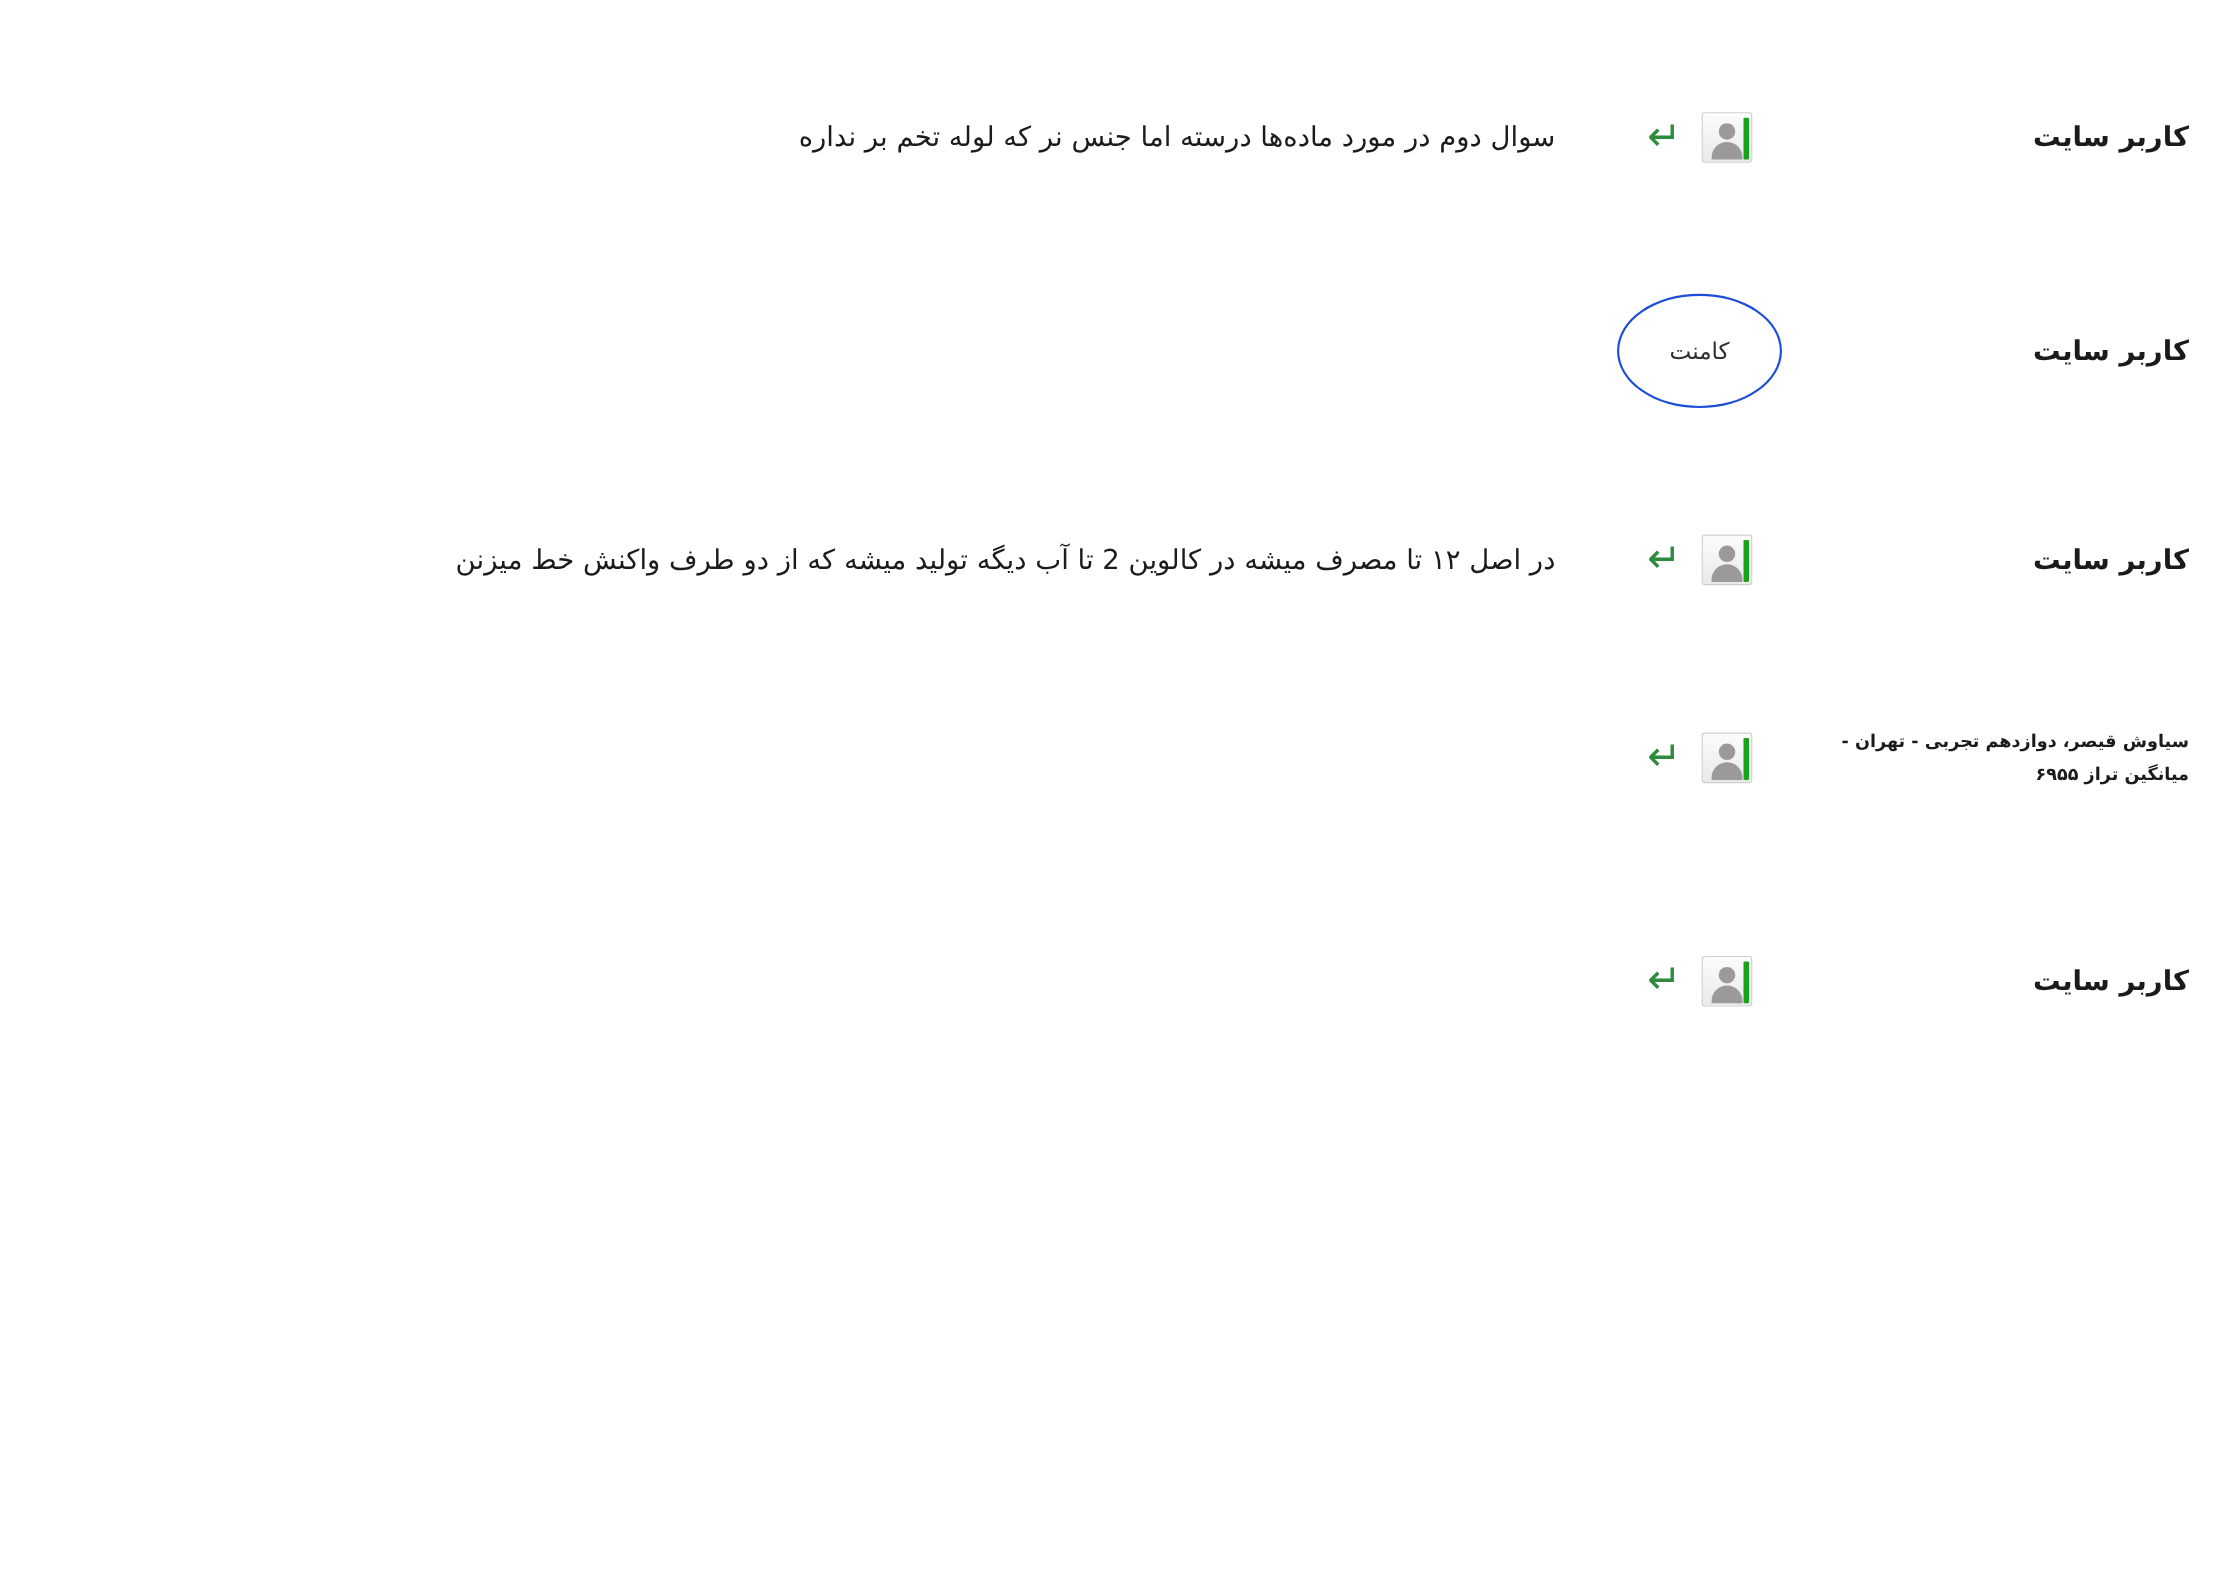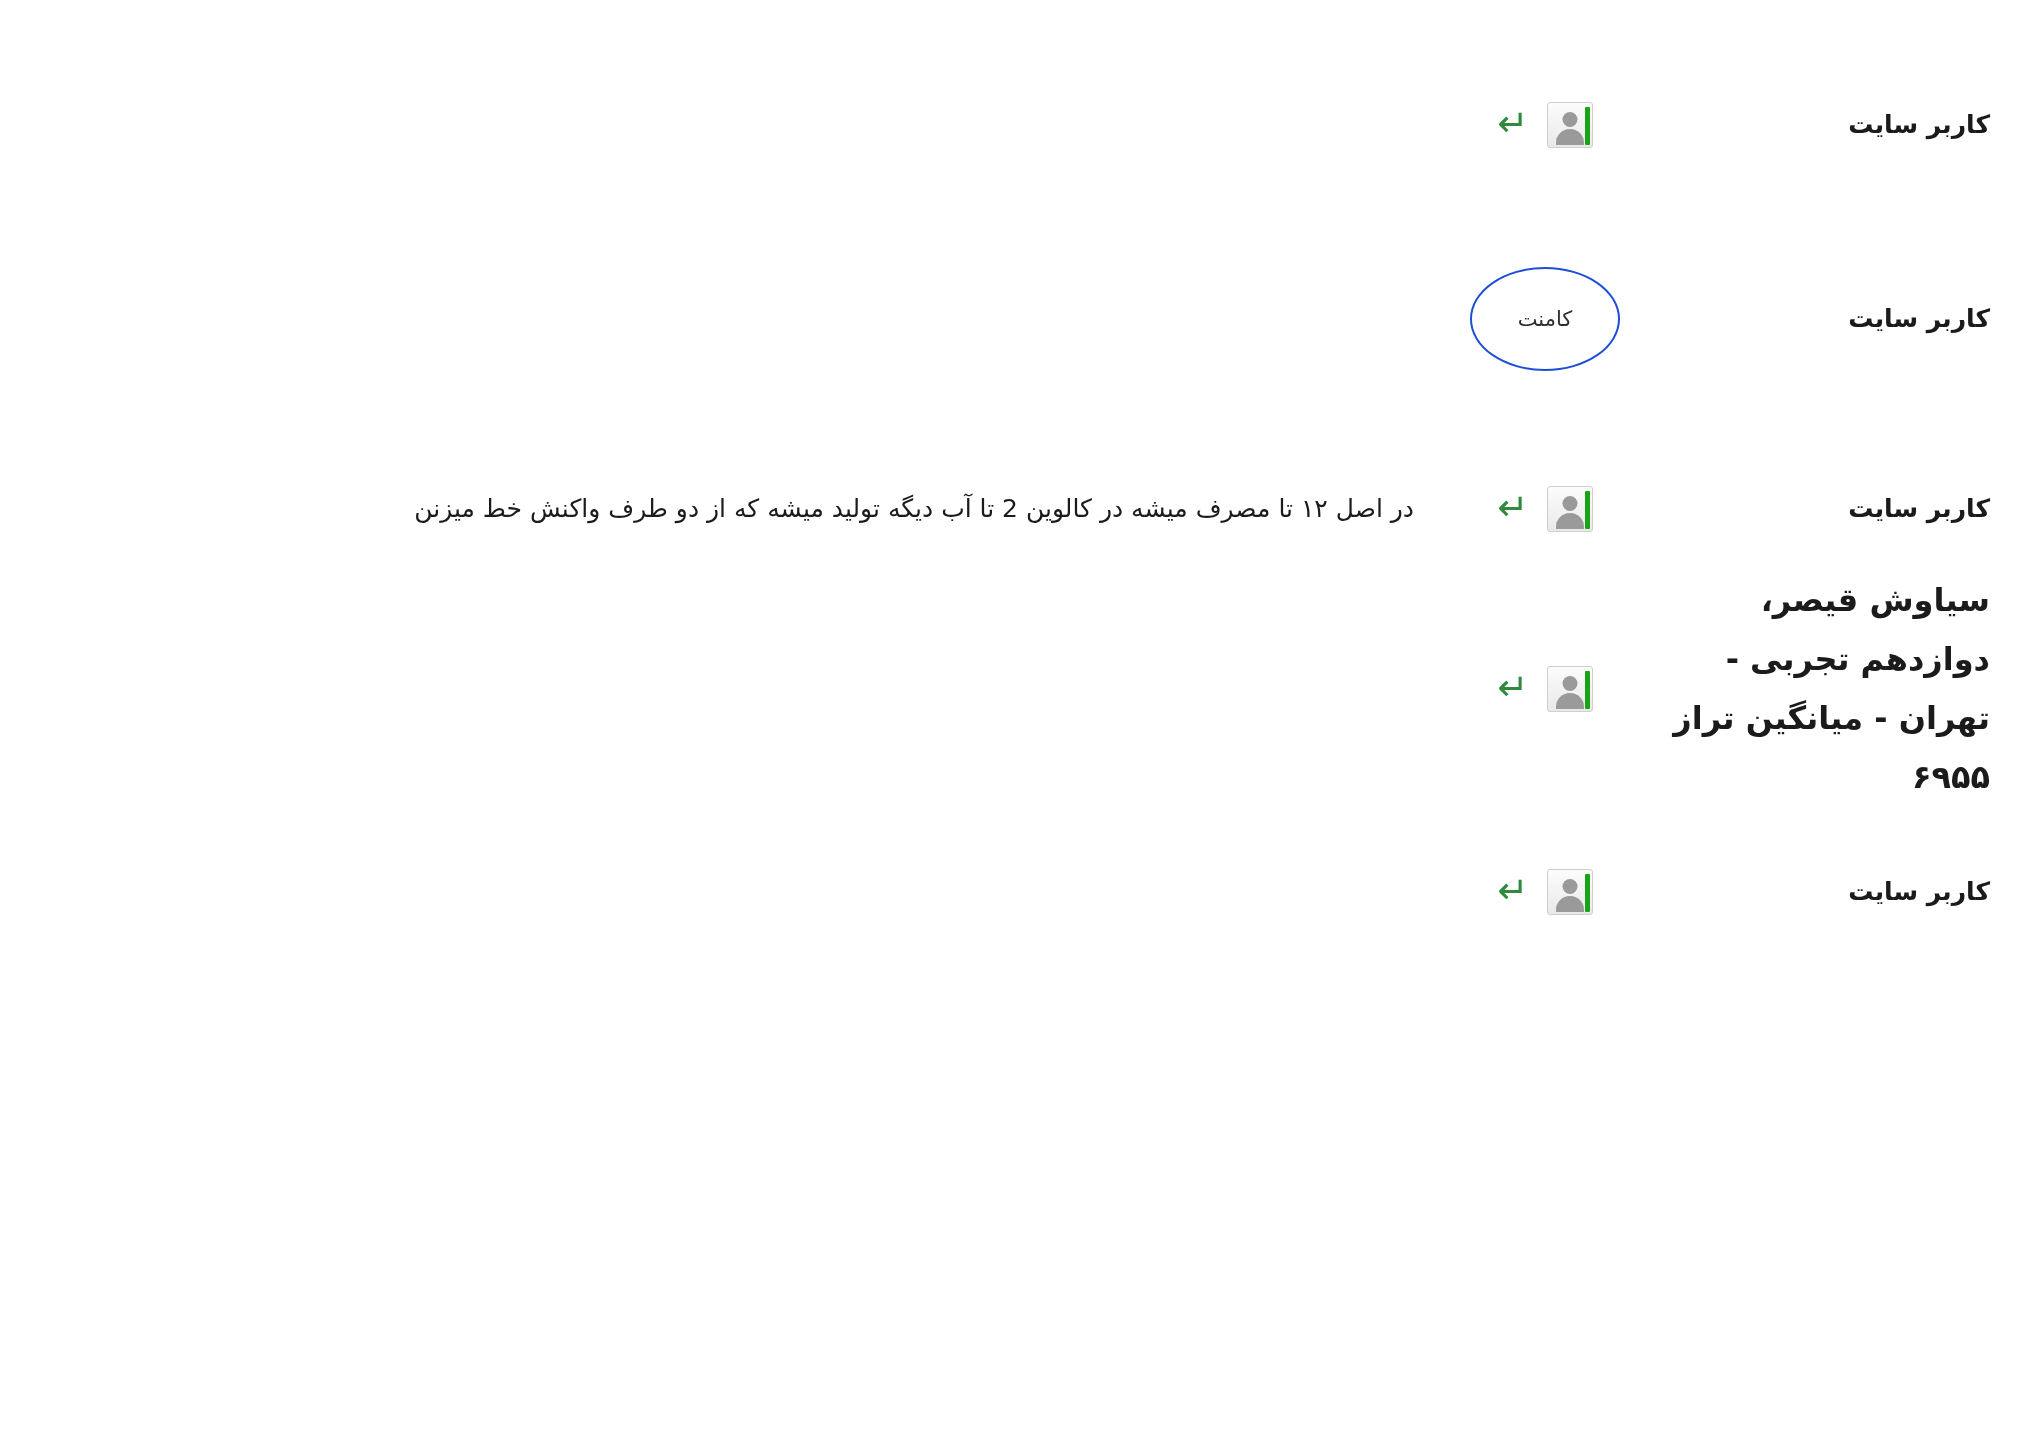--- a/index.html
+++ b/index.html
@@ -131,39 +131,40 @@
     color: #1b1b1b;
   }
 
   .row-h-1 { height: 182px; }
   .row-h-2 { height: 206px; }
   .row-h-3 { height: 174px; }
   .row-h-4 { height: 186px; }
   .row-h-5 { height: 220px; }
 
   .author-multiline {
-    font-size: 32px;
+    font-size: 16px;
     line-height: 1.85;
   }
 </style>
 </head>
 <body>
 
 <div class="thread">
 
   <div class="comment-row row-h-1">
     <div class="author-cell">کاربر سایت</div>
     <div class="icon-cell">
       <span class="avatar-icon">
         <span class="head"></span>
           <span class="body"></span>
           <span class="online"></span>
       </span>
       <span class="reply-arrow">↵</span>
     </div>
+    <div class="body-cell">سوال دوم در مورد ماده‌ها درسته اما جنس نر که لوله تخم بر نداره</div>
   </div>
 
   <div class="comment-row row-h-2">
     <div class="author-cell">کاربر سایت</div>
     <div class="icon-cell">
       <span class="comment-badge">کامنت</span>
     </div>
   </div>
 
   <div class="comment-row row-h-3">

